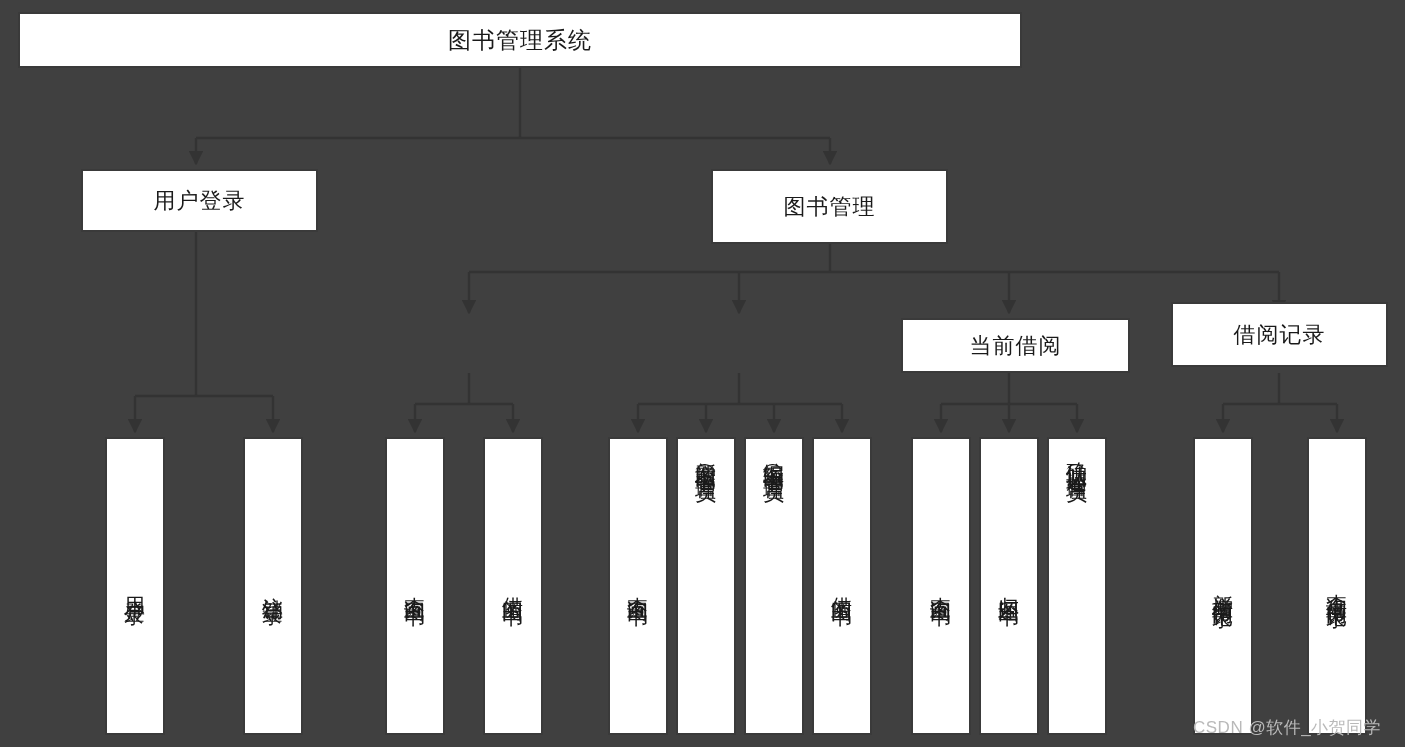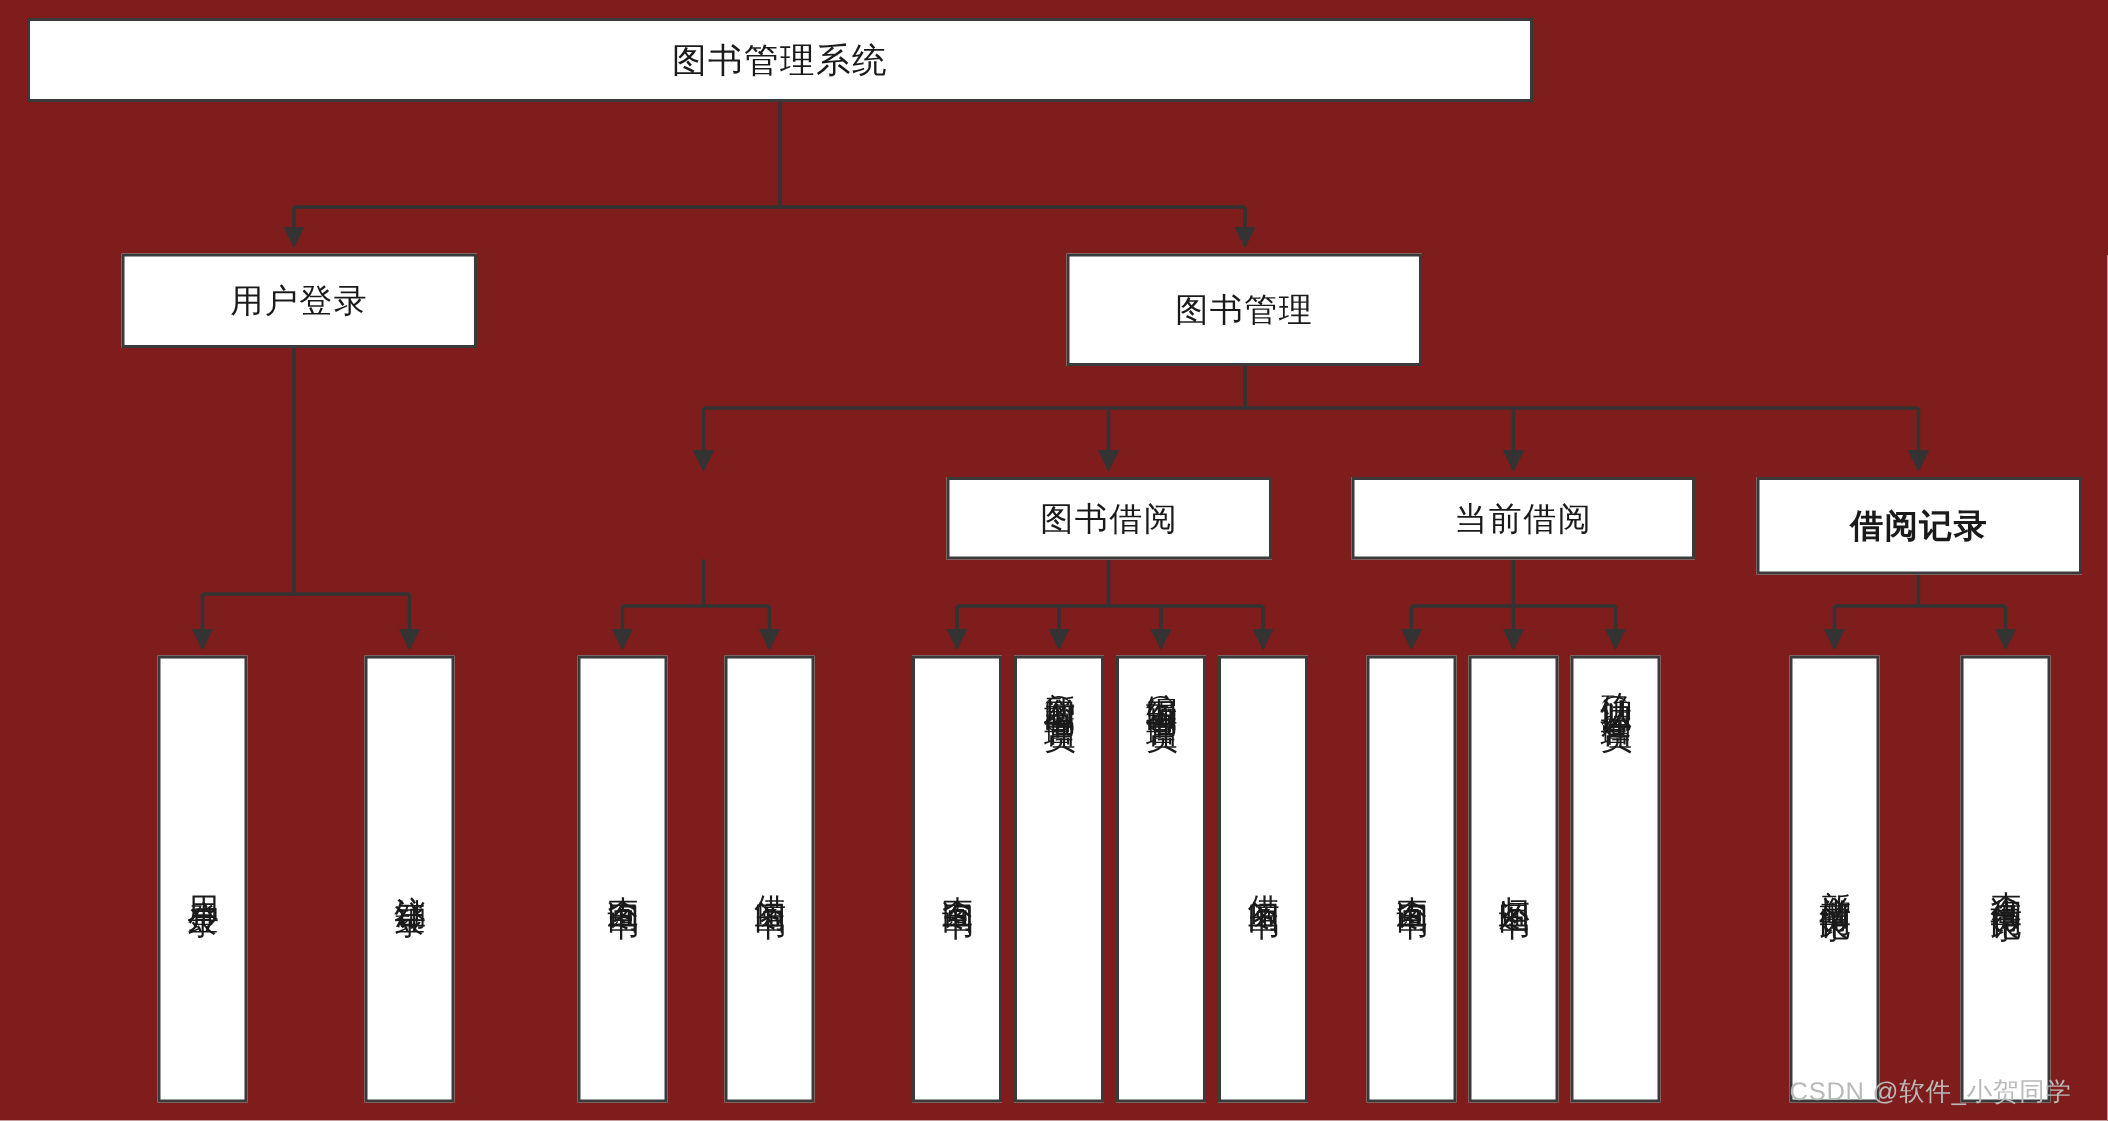--- a/index.html
+++ b/index.html
@@ -6,21 +6,21 @@
   html,body{margin:0;padding:0;background:#ffffff;}
   body{
     font-family:"Liberation Sans","DejaVu Sans",sans-serif;
     -webkit-font-smoothing:antialiased;
   }
   #diagram-root{
     position:relative;
     width:1405px;
     height:747px;
     overflow:hidden;
-    background:#7f1d1d;
+    background:#404040;
   }
   #edge-layer{
     position:absolute;
     left:0; top:0;
     width:1405px; height:747px;
     pointer-events:none;
   }
   .node{
     position:absolute;
     box-sizing:border-box;
@@ -134,29 +134,26 @@
 
   <div class="node horiz" style="left:81px; top:169px; width:237px; height:63px;">
     <span class="node-label">用户登录</span>
   </div>
 
   <div class="node horiz" style="left:711px; top:169px; width:237px; height:75px;">
     <span class="node-label">图书管理</span>
   </div>
 
 
-  <div class="node horiz" style="left:631px; top:318px; width:217px; height:55px;">
-    <span class="node-label">图书借阅</span>
-  </div>
 
   <div class="node horiz" style="left:901px; top:318px; width:229px; height:55px;">
     <span class="node-label">当前借阅</span>
   </div>
 
-  <div class="node horiz" style="left:1171px; top:318px; width:217px; height:65px;font-weight:bold;">
+  <div class="node horiz" style="left:1171px; top:302px; width:217px; height:65px;">
     <span class="node-label">借阅记录</span>
   </div>
 
   <div class="node vert centered" style="left:105px; top:437px; width:60px; height:298px;">
     <span class="node-label">用户登录</span>
   </div>
 
   <div class="node vert centered" style="left:243px; top:437px; width:60px; height:298px;">
     <span class="node-label">注销登录</span>
   </div>

